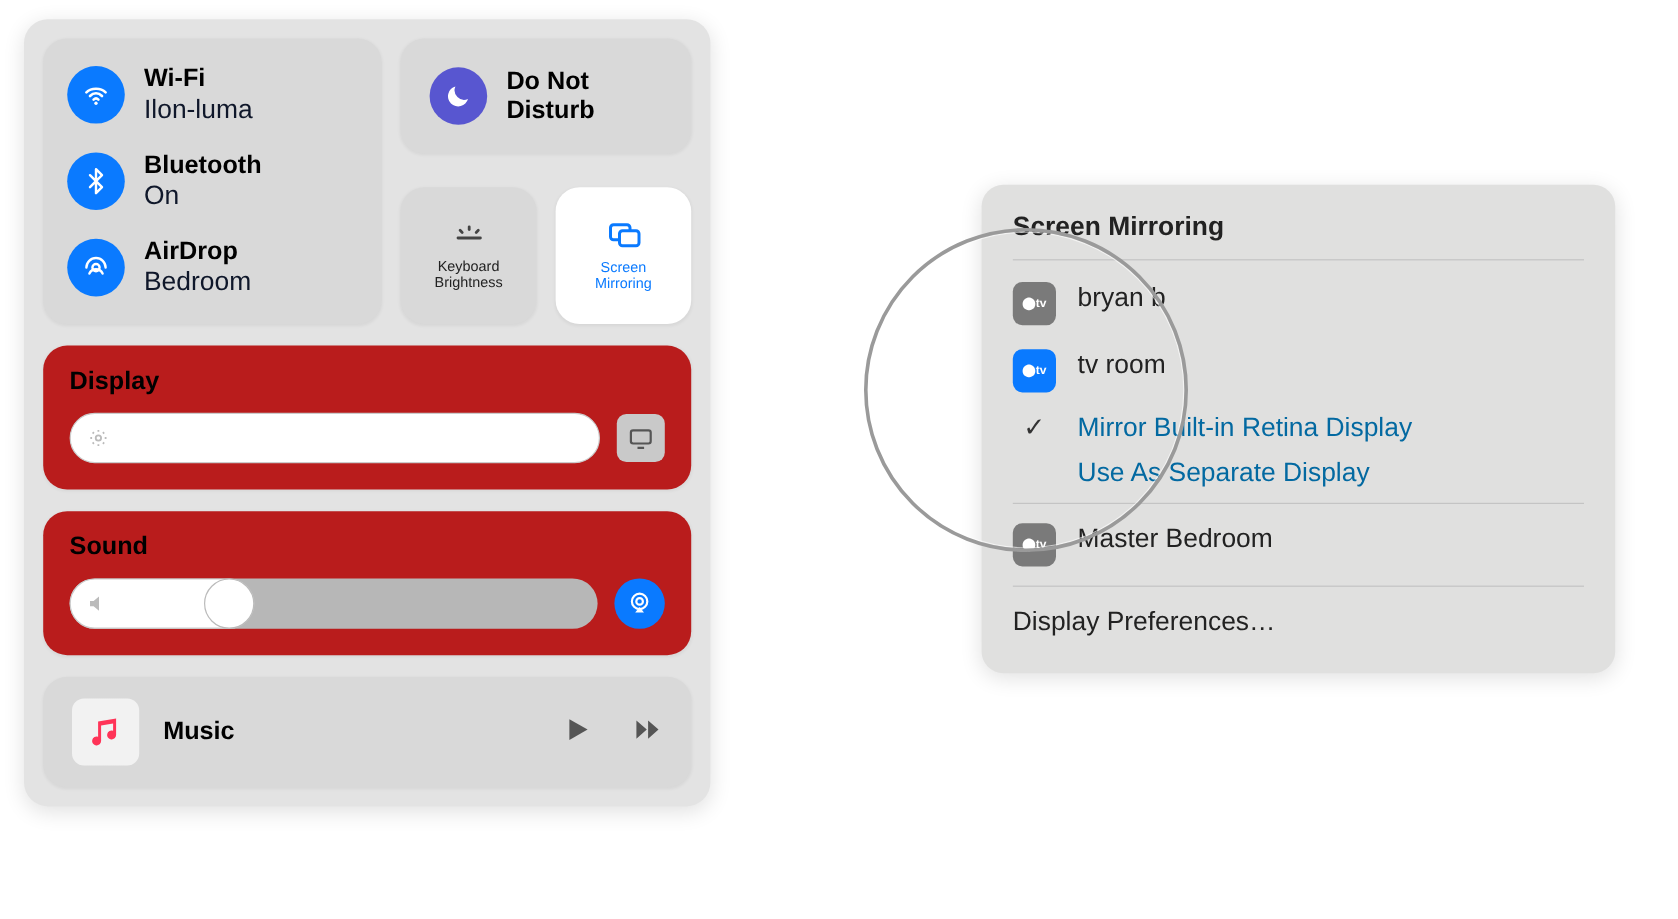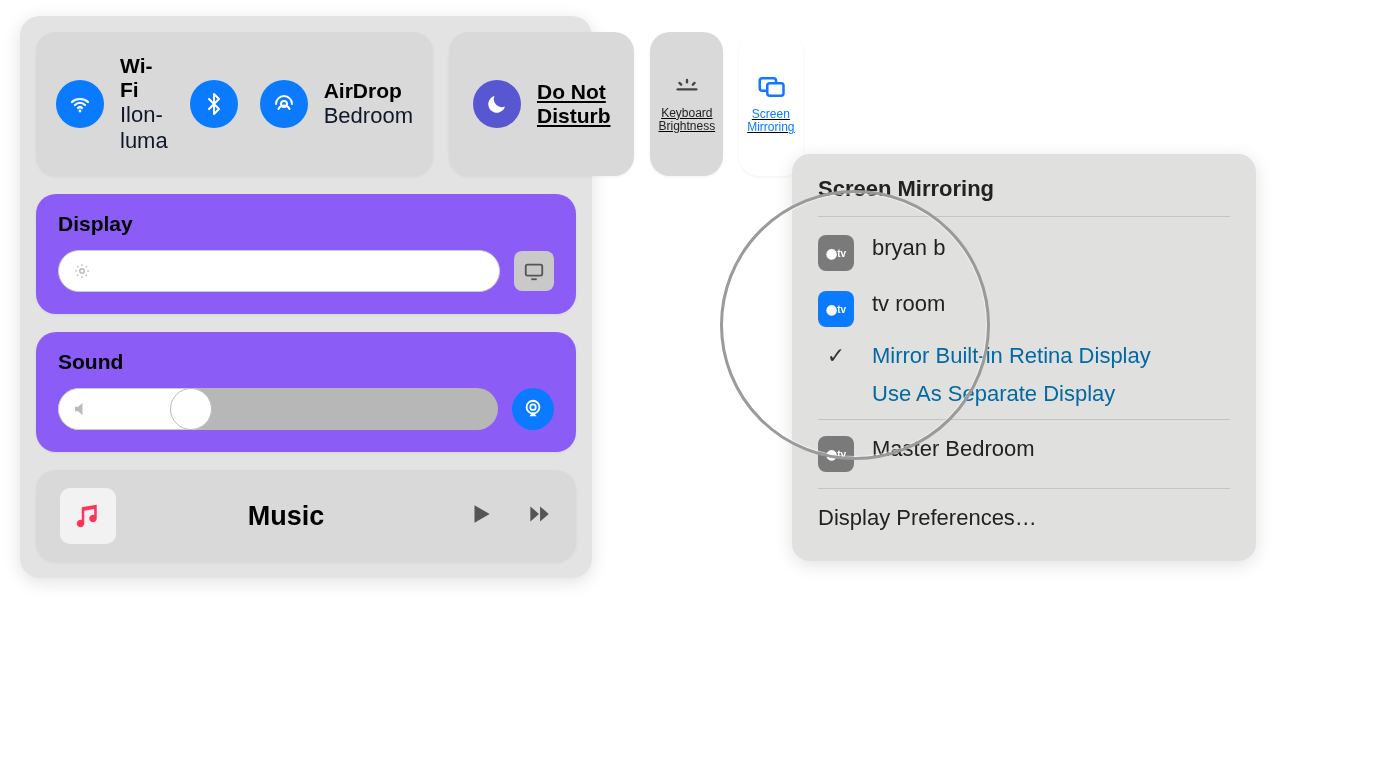--- a/index.html
+++ b/index.html
@@ -26,21 +26,21 @@
     display: flex;
     gap: 16px;
     margin-bottom: 18px;
   }
   .cc-connect {
     flex: 1;
     background: #d9d9d9;
     border-radius: 20px;
     padding: 22px 20px 22px 20px;
     display: flex;
-    flex-direction: row;
+    flex-direction: column;
     gap: 22px;
     box-shadow: 0 1px 3px rgba(0,0,0,0.06);
   }
   .cc-item {
     display: flex;
     align-items: center;
     gap: 16px;
     cursor: pointer;
   }
   .cc-icon {
@@ -55,22 +55,22 @@
     flex-shrink: 0;
   }
   .cc-icon svg { width: 24px; height: 24px; }
   .cc-text { display: flex; flex-direction: column; }
   .cc-title { font-size: 21px; font-weight: 600; color: #000; }
   .cc-sub { font-size: 22px; color: #0f172a; }
 
   .cc-right-col {
     flex: 1;
     display: flex;
-    gap: 16px;
-    text-decoration: underline;
+    flex-direction: column;
+    gap: 28px;
   }
   .cc-dnd {
     background: #d9d9d9;
     border-radius: 20px;
     padding: 24px;
     display: flex;
     align-items: center;
     gap: 16px;
     box-shadow: 0 1px 3px rgba(0,0,0,0.06);
     cursor: pointer;
@@ -101,21 +101,21 @@
     gap: 6px;
     box-shadow: 0 1px 3px rgba(0,0,0,0.06);
     cursor: pointer;
     text-align: center;
   }
   .cc-mini.kb { background: #d9d9d9; color:#222; }
   .cc-mini.sm { background: #ffffff; color:#0a7aff; }
   .cc-mini-label { font-size: 12px; font-weight: 500; line-height: 1.1; }
 
   .cc-tile {
-    background: #8b5cf6;
+    background: #b91c1c;
     border-radius: 20px;
     padding: 18px 22px 22px 22px;
     margin-bottom: 18px;
     box-shadow: 0 1px 3px rgba(0,0,0,0.06);
   }
   .cc-tile-title { font-size: 21px; font-weight: 600; margin-bottom: 14px; }
   .cc-slider-row { display:flex; align-items:center; gap:14px; }
 
   .slider-track {
     flex:1;
@@ -166,30 +166,30 @@
     display:flex;
     align-items:center;
     gap:20px;
     box-shadow:0 1px 3px rgba(0,0,0,0.06);
   }
   .music-art{
     width:56px;height:56px;border-radius:10px;
     background:linear-gradient(#f2f2f2,#f2f2f2);
     display:flex;align-items:center;justify-content:center;
   }
-  .music-title{font-size:27px;font-weight:600;flex:1;text-align:center;}
+  .music-title{font-size:21px;font-weight:600;flex:1;}
   .music-ctrl{ color:#555; cursor:pointer; margin-left:12px;}
   .music-ctrl svg{width:26px;height:26px;fill:#555;}
 
   
   .sm-panel{
     position:absolute;
-    left:792px;
+    left:818px;
     top:154px;
-    width:464px;
+    width:528px;
     background:#e0e0df;
     border-radius:18px;
     padding:22px 26px 20px 26px;
     box-shadow:0 4px 18px rgba(0,0,0,0.12);
     color:#222;
   }
   .sm-header{
     font-size:22px; font-weight:700; padding-bottom:14px;
     border-bottom:1px solid #c4c4c4;
   }
@@ -251,20 +251,24 @@
           <span class="cc-sub">Ilon-luma</span>
         </div>
       </div>
 
       <div class="cc-item">
         <div class="cc-icon">
           <svg viewBox="0 0 24 24" fill="none" stroke="#fff" stroke-width="2" stroke-linejoin="round" stroke-linecap="round">
             <path d="M7 7l10 10-5 5V2l5 5L7 17"></path>
           </svg>
         </div>
+        <div class="cc-text">
+          <span class="cc-title">Bluetooth</span>
+          <span class="cc-sub">On</span>
+        </div>
       </div>
 
       <div class="cc-item">
         <div class="cc-icon">
           <svg viewBox="0 0 24 24" fill="none" stroke="#fff" stroke-width="2" stroke-linecap="round">
             <circle cx="12" cy="12" r="3"></circle>
               <path d="M4 12a8 8 0 0 1 16 0"></path>
               <path d="M6.5 17a6 6 0 0 1 11 0"></path>
           </svg>
         </div>

